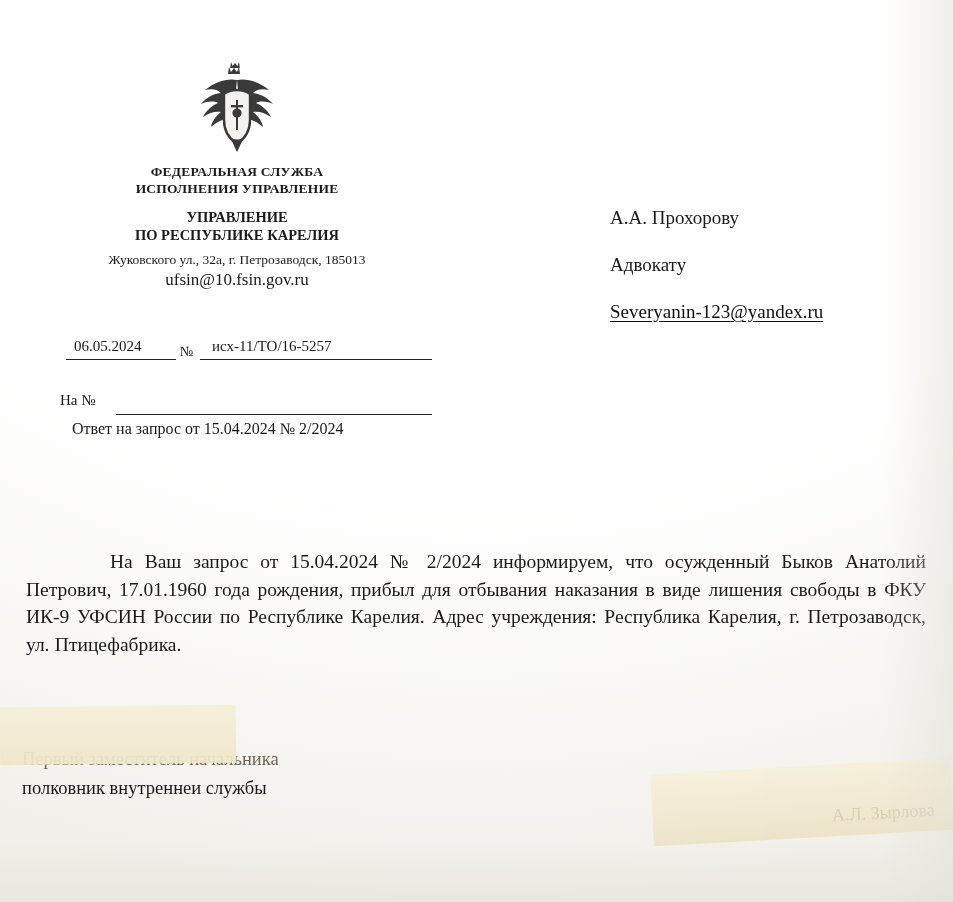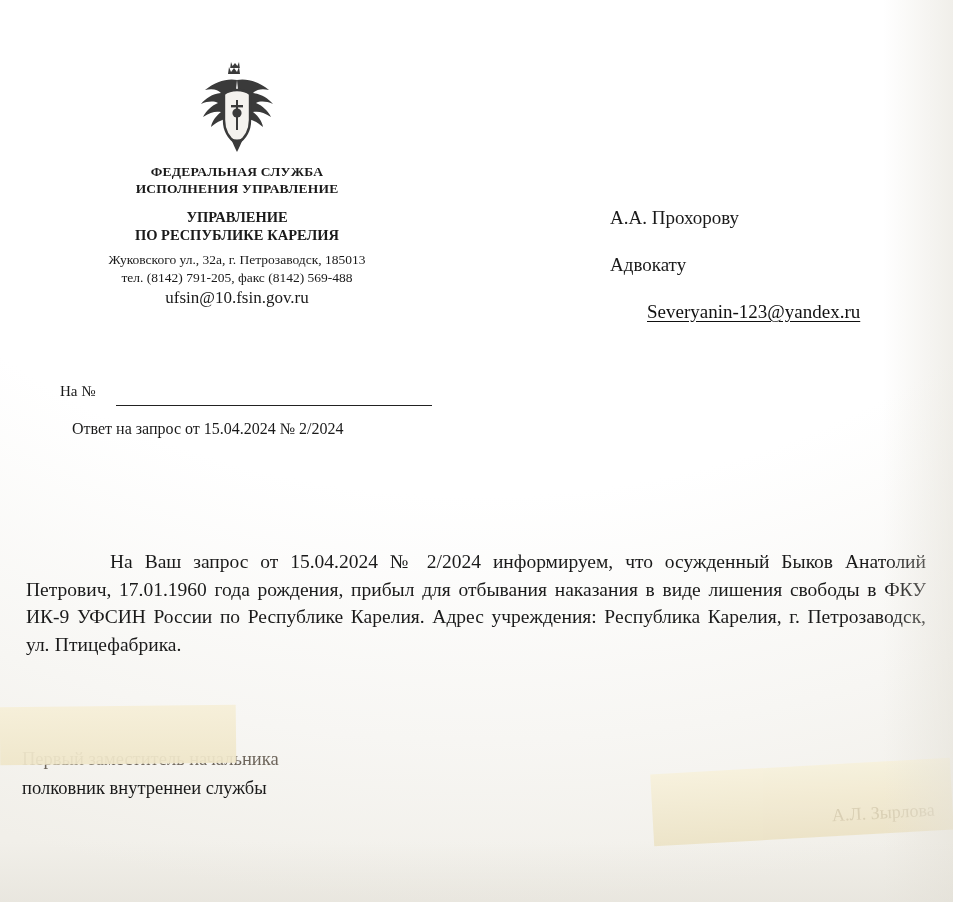--- a/index.html
+++ b/index.html
@@ -109,21 +109,21 @@
     position: absolute;
     left: 140px;
     top: 21px;
     width: 232px;
     border-bottom: 1.4px solid #222;
   }
 
   .na-no {
     position: absolute;
     left: 60px;
-    top: 383px;
+    top: 392px;
     width: 372px;
     height: 26px;
     font-size: 15px;
   }
   .na-no .label {
     position: absolute;
     left: 0;
     top: 0;
   }
   .na-no .rule {
@@ -142,21 +142,20 @@
     font-size: 19px;
     line-height: 1.0;
   }
   .addressee .a-line {
     margin-bottom: 28px;
   }
   .addressee .a-mail {
     text-decoration: underline;
     text-underline-offset: 3px;
     color: #111;
-    margin-left: 37px;
   }
 
   .subject {
     position: absolute;
     left: 72px;
     top: 420px;
     font-size: 16px;
   }
 
   .bodytext {
@@ -241,25 +240,31 @@
     <div class="org-line1">ФЕДЕРАЛЬНАЯ СЛУЖБА</div>
     <div class="org-line2">ИСПОЛНЕНИЯ УПРАВЛЕНИЕ</div>
 
     <div class="org-block2">
       <div>УПРАВЛЕНИЕ</div>
       <div>ПО РЕСПУБЛИКЕ КАРЕЛИЯ</div>
     </div>
 
     <div class="addr">
       <div>Жуковского ул., 32а, г. Петрозаводск, 185013</div>
-      <div>тел. (8142) 791-205, факс (8142) 569-488</div>
       <div class="email">ufsin@10.fsin.gov.ru</div>
     </div>
   </div>
 
+  <div class="dateline">
+    <span class="date">06.05.2024</span>
+    <span class="no-label">№</span>
+    <span class="outnum">исх-11/ТО/16-5257</span>
+    <span class="rule-left"></span>
+    <span class="rule-right"></span>
+  </div>
 
   <div class="na-no">
     <span class="label">На №</span>
     <span class="rule"></span>
   </div>
 
   <div class="addressee">
     <div class="a-line">А.А. Прохорову</div>
     <div class="a-line">Адвокату</div>
     <div class="a-mail">Severyanin-123@yandex.ru</div>

